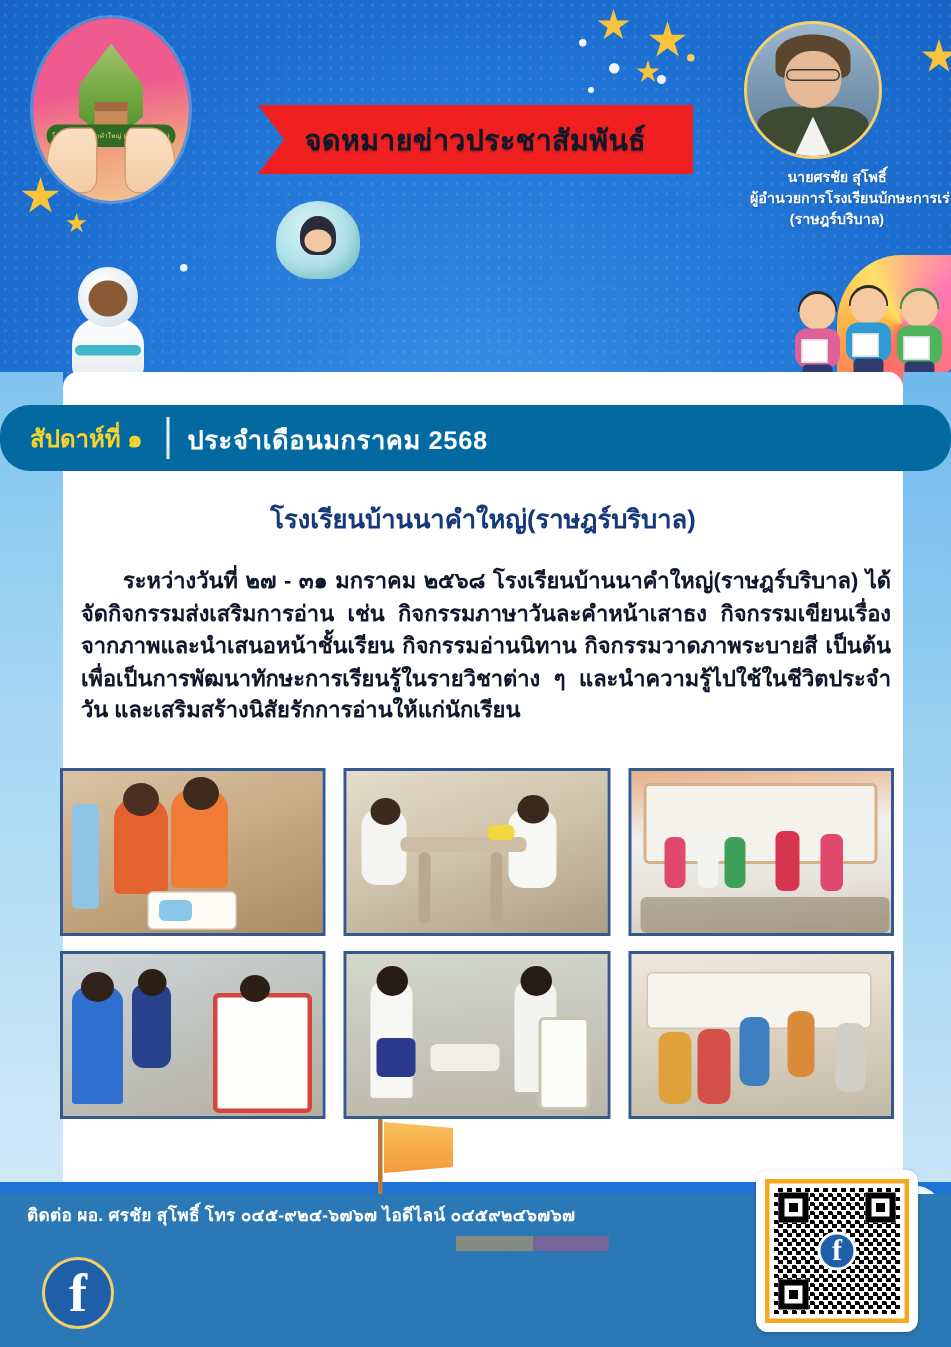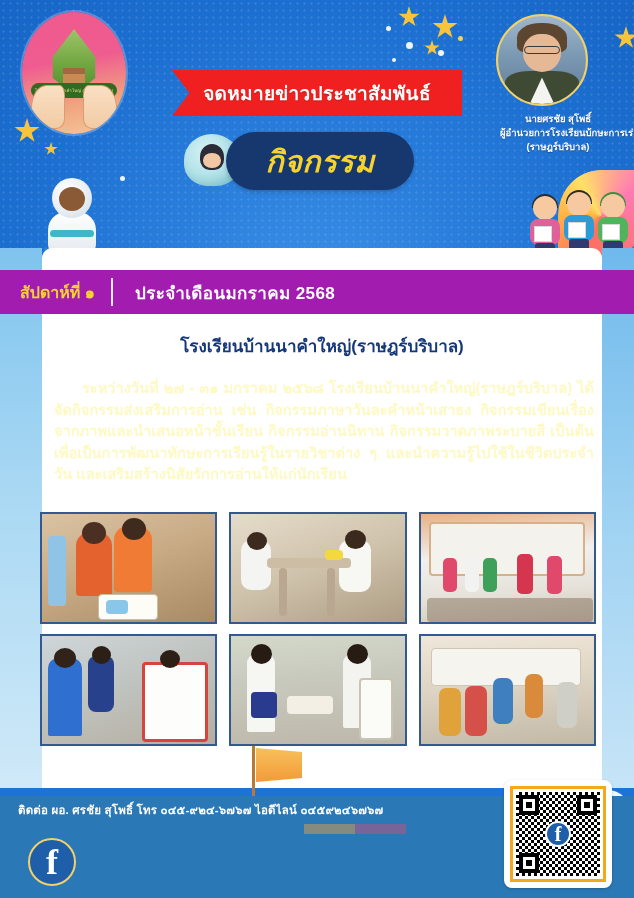--- a/index.html
+++ b/index.html
@@ -94,21 +94,21 @@
   
   .ribbon {
     position: absolute; left: 172px; top: 70px;
     width: 290px; height: 46px;
     background: #f02020;
     clip-path: polygon(0 0, 100% 0, 100% 100%, 94% 50%, 100% 100%, 0 100%, 6% 50%);
     display: flex; align-items: center; justify-content: center;
     box-shadow: 0 2px 3px rgba(0,0,0,.16);
   }
   .ribbon span {
-    color: #ffffff; font-size: 19px; font-weight: 700;
+    color: #0f172a; font-size: 19px; font-weight: 700;
     letter-spacing: .3px; text-shadow: 0 1px 1px rgba(0,0,0,.2);
   }
 
   
   .pill {
     position: absolute; left: 226px; top: 132px;
     width: 188px; height: 58px;
     background: #16386e;
     border-radius: 30px;
     display: flex; align-items: center; justify-content: center;
@@ -214,44 +214,44 @@
   .rightstrip {
     position:absolute; right:0; top:248px; width:32px; height:540px;
     background: linear-gradient(180deg,#6fb9ec 0%, #9ed2f2 50%, #c7e4f7 100%);
     z-index:2;
   }
 
   
   .weekbar {
     position: absolute; left: 0; top: 270px;
     width: 634px; height: 44px;
-    background: #a21caf;
+    background: #0369a1;
     z-index: 5;
-    display: flex; align-items: center;
+    display: flex; align-items: center; border-radius: 20px;
   }
   .week-badge {
     color: #f6d32d; font-size: 16px; font-weight: 700;
     padding-left: 20px; padding-right: 16px;
     white-space: nowrap;
   }
   .week-div { width: 2px; height: 28px; background: #ffffff; opacity: .9; }
   .week-month {
     color: #ffffff; font-size: 17px; font-weight: 700;
-    padding-left: 22px; letter-spacing: .4px; white-space: nowrap;
+    padding-left: 12px; letter-spacing: .4px; white-space: nowrap;
   }
 
   
   .school-title {
     position: absolute; left: 42px; top: 332px; width: 560px;
     text-align: center; color: #14387a;
     font-size: 17px; font-weight: 700; z-index: 6;
   }
   .body-text {
     position: absolute; left: 54px; top: 378px; width: 540px;
-    color: #fef9c3; font-size: 14.6px; line-height: 21.5px;
+    color: #0f172a; font-size: 14.6px; line-height: 21.5px;
     font-weight: 700; text-align: justify; text-indent: 28px;
     z-index: 6;
   }
 
   
   .grid {
     position: absolute; left: 40px; top: 512px;
     width: 556px;
     display: grid; grid-template-columns: repeat(3, 1fr);
     gap: 10px 12px; z-index: 6;
@@ -403,23 +403,20 @@
       <div class="head"></div>
       <div class="body" style="background:#4fb45c;"></div>
       <div class="legs"></div>
       <div class="sheet"></div>
     </div>
 
     <div class="ribbon">
       <span>จดหมายข่าวประชาสัมพันธ์</span>
     </div>
 
-    <div class="pill">
-      <span>กิจกรรม</span>
-    </div>
 
 
     <div class="director">
       <div class="dir-photo">
         <div class="dp-body"></div>
         <div class="dp-shirt"></div>
         <div class="dp-hair"></div>
         <div class="dp-face"></div>
         <div class="dp-glass"></div>
       </div>

